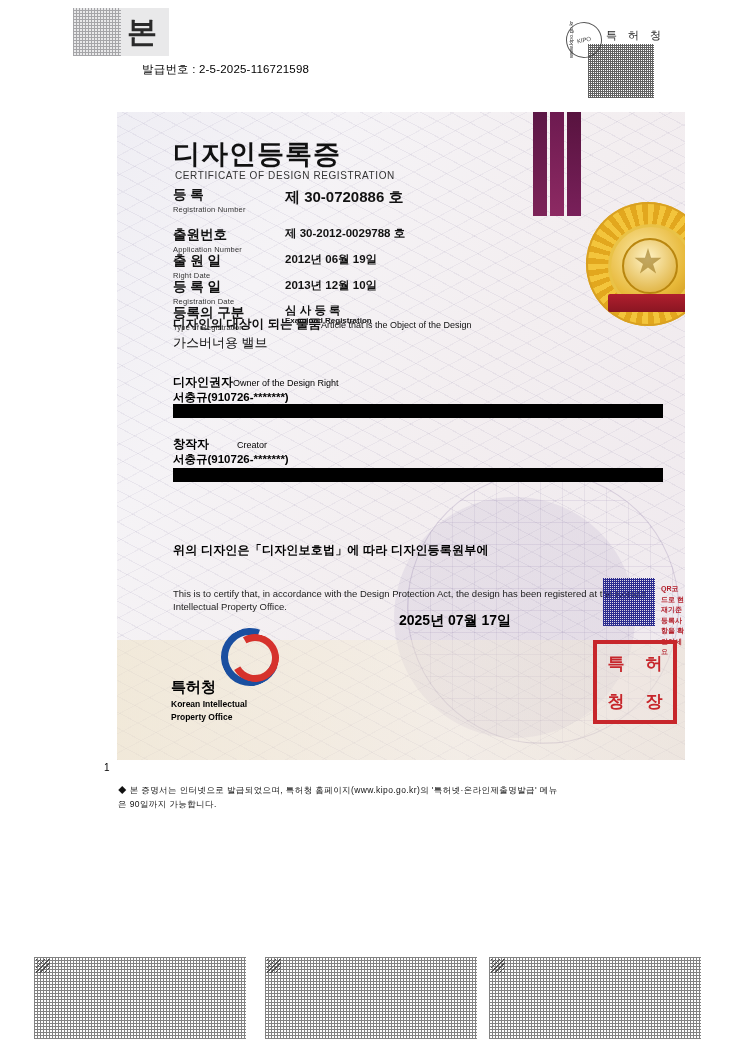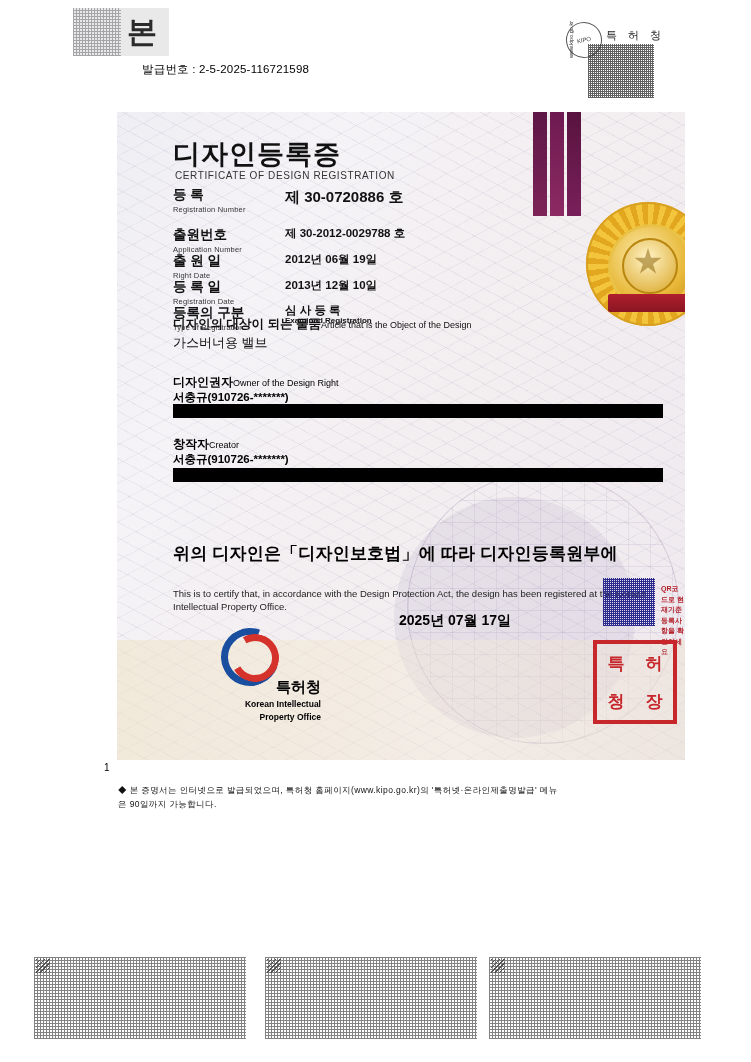--- a/index.html
+++ b/index.html
@@ -128,31 +128,31 @@
   .obj-label{position:absolute;left:56px;top:204px;font-size:12.5px;font-weight:bold;color:#111;}
   .obj-label .en{font-size:9px;font-weight:normal;}
   .obj-value{position:absolute;left:56px;top:222px;font-size:13px;font-weight:normal;color:#111;}
 
   .owner-label{position:absolute;left:56px;top:262px;font-size:12px;font-weight:bold;}
   .owner-label .en{font-size:9px;font-weight:normal;}
   .owner-value{position:absolute;left:56px;top:278px;font-size:11.5px;font-weight:bold;}
   .redact{position:absolute;height:14px;background:#000;}
 
   .creator-label{position:absolute;left:56px;top:324px;font-size:12px;font-weight:bold;}
-  .creator-label .en{font-size:9px;font-weight:normal;}
+  .creator-label .en{font-size:9px;font-weight:normal;margin-left:28px;}
   .creator-value{position:absolute;left:56px;top:340px;font-size:11.5px;font-weight:bold;}
 
-  .statement1{position:absolute;left:56px;top:430px;font-size:17px;font-weight:bold;letter-spacing:.2px;}
+  .statement1{position:absolute;left:56px;top:430px;font-size:12px;font-weight:bold;letter-spacing:.2px;}
   .statement2{position:absolute;left:56px;top:452px;font-size:14.5px;font-weight:bold;letter-spacing:.2px;}
   .statement-en{position:absolute;left:56px;top:476px;width:490px;font-size:9.5px;line-height:1.35;color:#222;}
 
   .issue-date{position:absolute;left:282px;top:500px;font-size:14px;font-weight:bold;}
 
   
-  .kipo-emblem{position:absolute;left:54px;top:514px;width:150px;text-align:right;}
+  .kipo-emblem{position:absolute;left:54px;top:514px;width:150px;text-align:left;}
   .kipo-emblem .mark{
     position:relative;width:58px;height:48px;margin:0 auto;
   }
   .kipo-emblem .mark .c1{
     position:absolute;left:4px;top:2px;width:44px;height:44px;border-radius:50%;
     border:7px solid #1a4fa0;border-right-color:transparent;transform:rotate(-25deg);
   }
   .kipo-emblem .mark .c2{
     position:absolute;left:14px;top:8px;width:34px;height:34px;border-radius:50%;
     border:7px solid #d6322c;border-left-color:transparent;transform:rotate(15deg);

